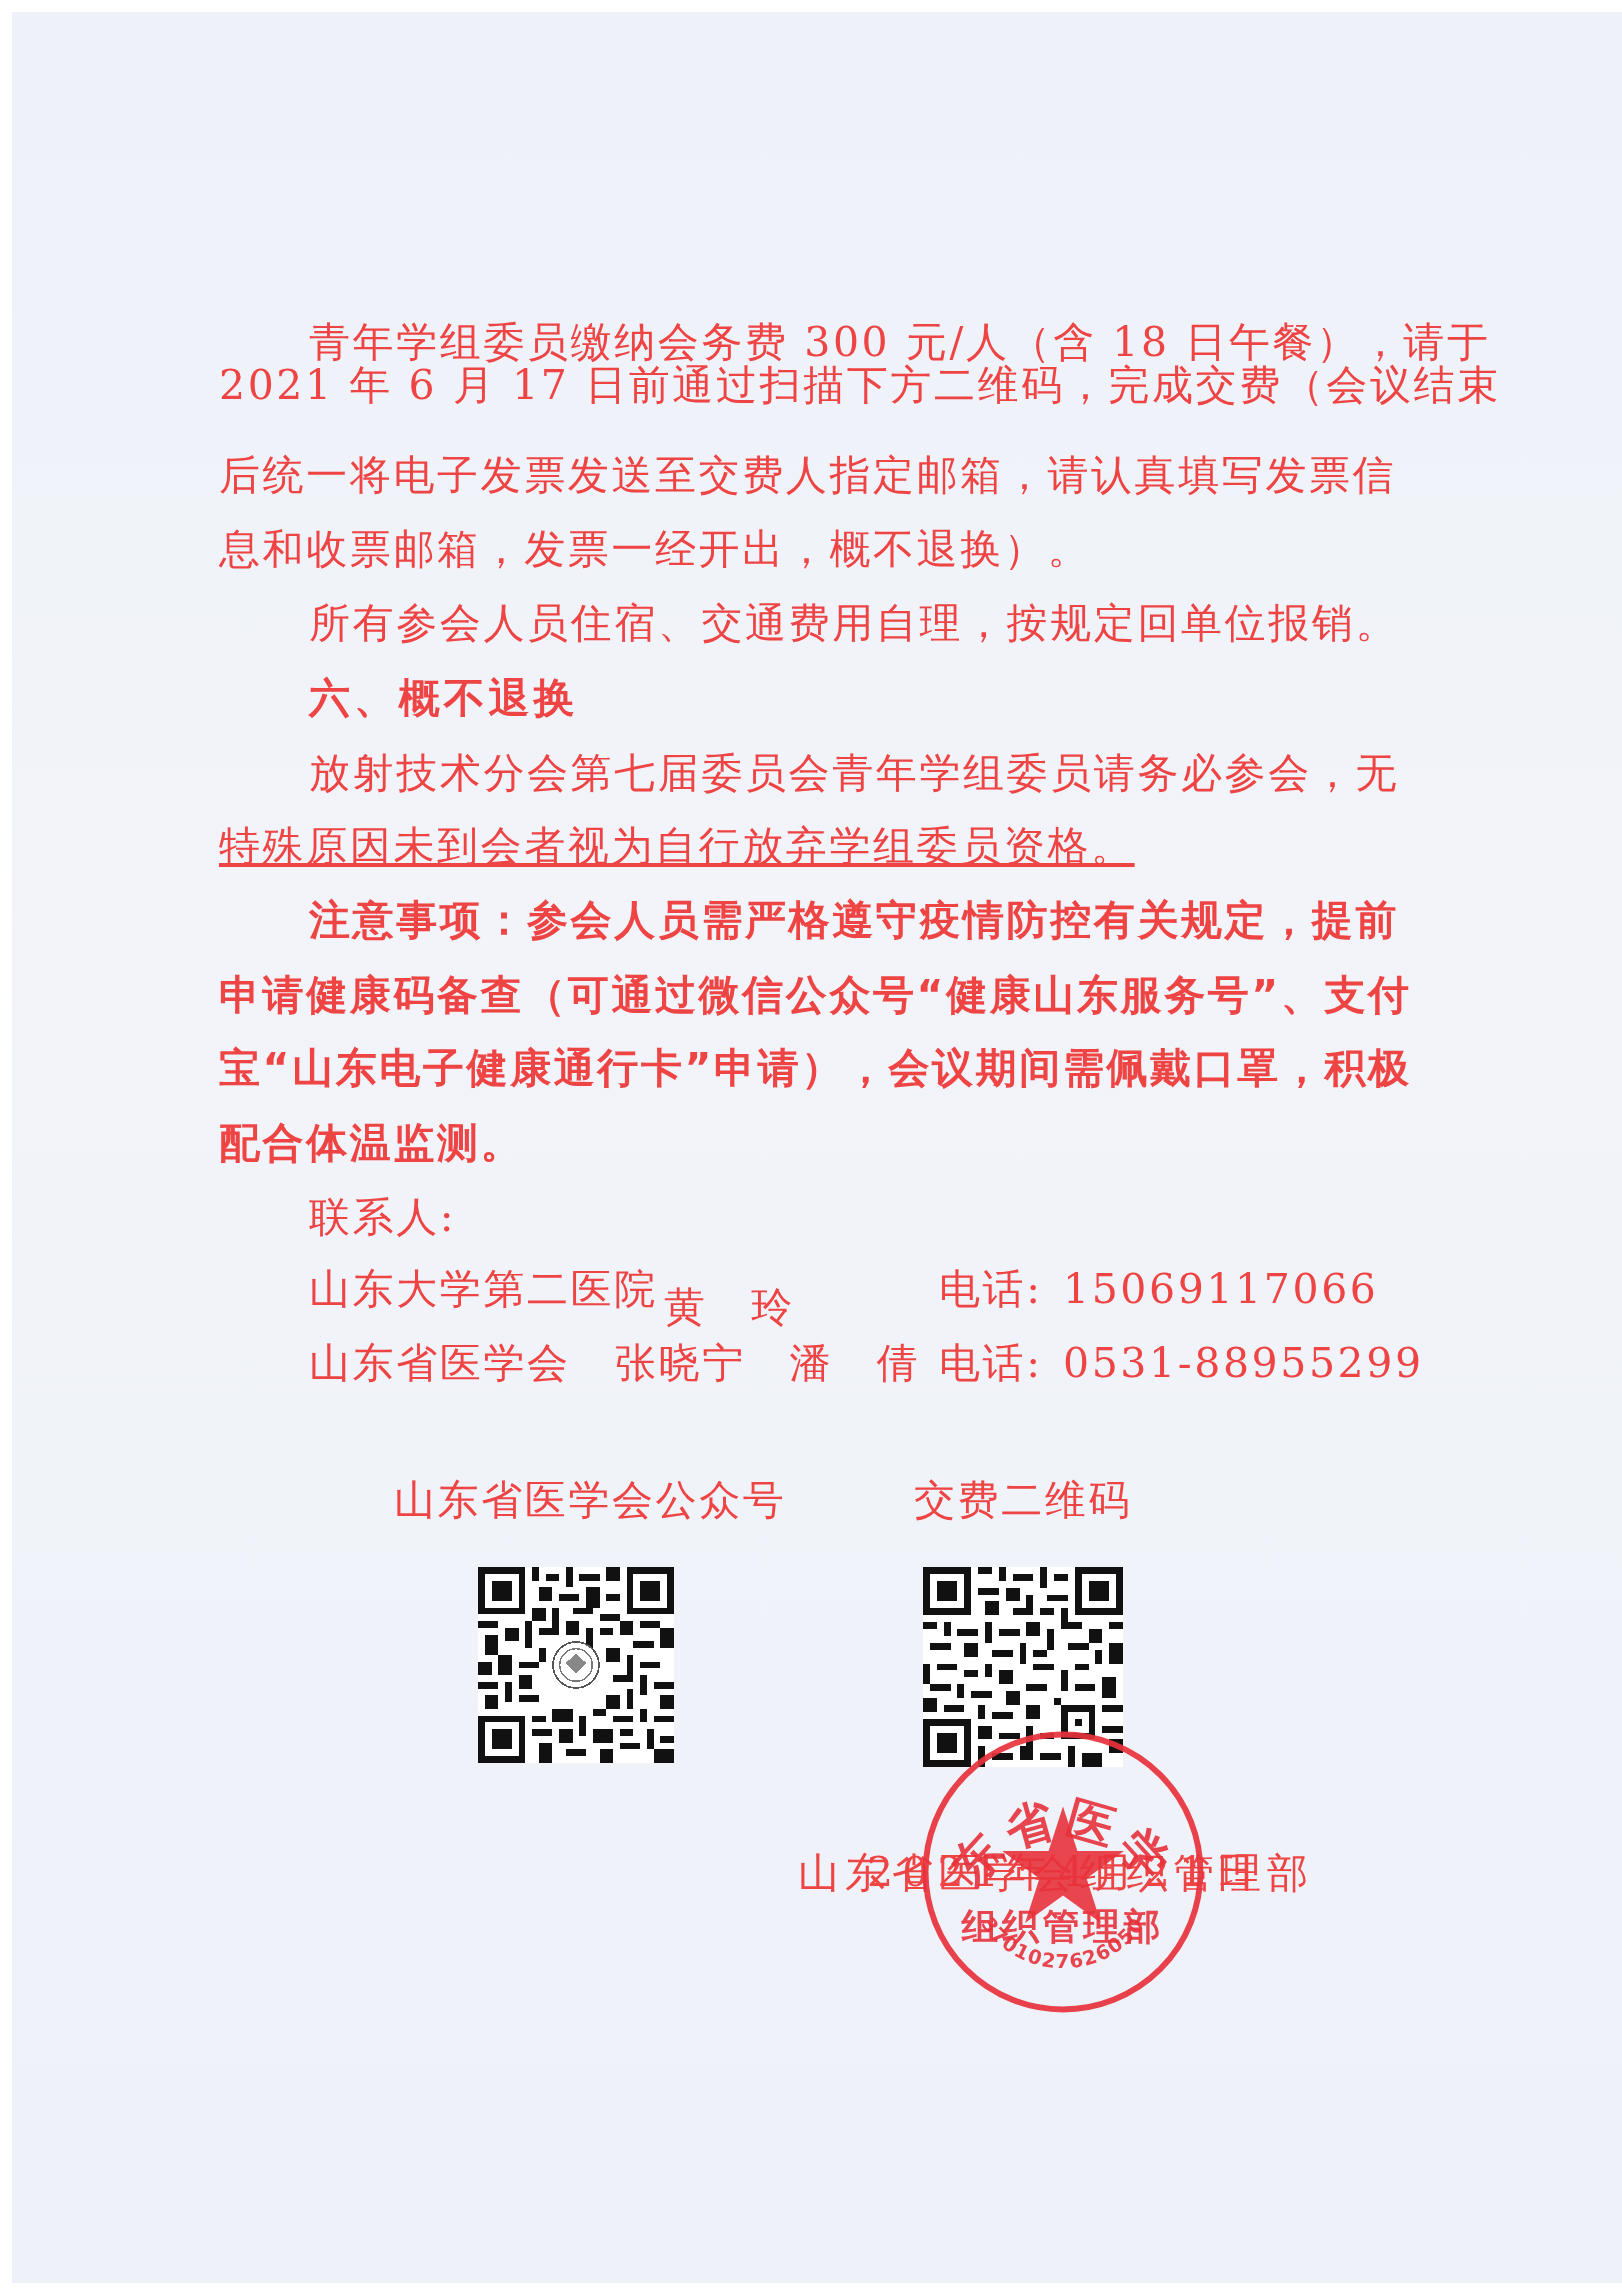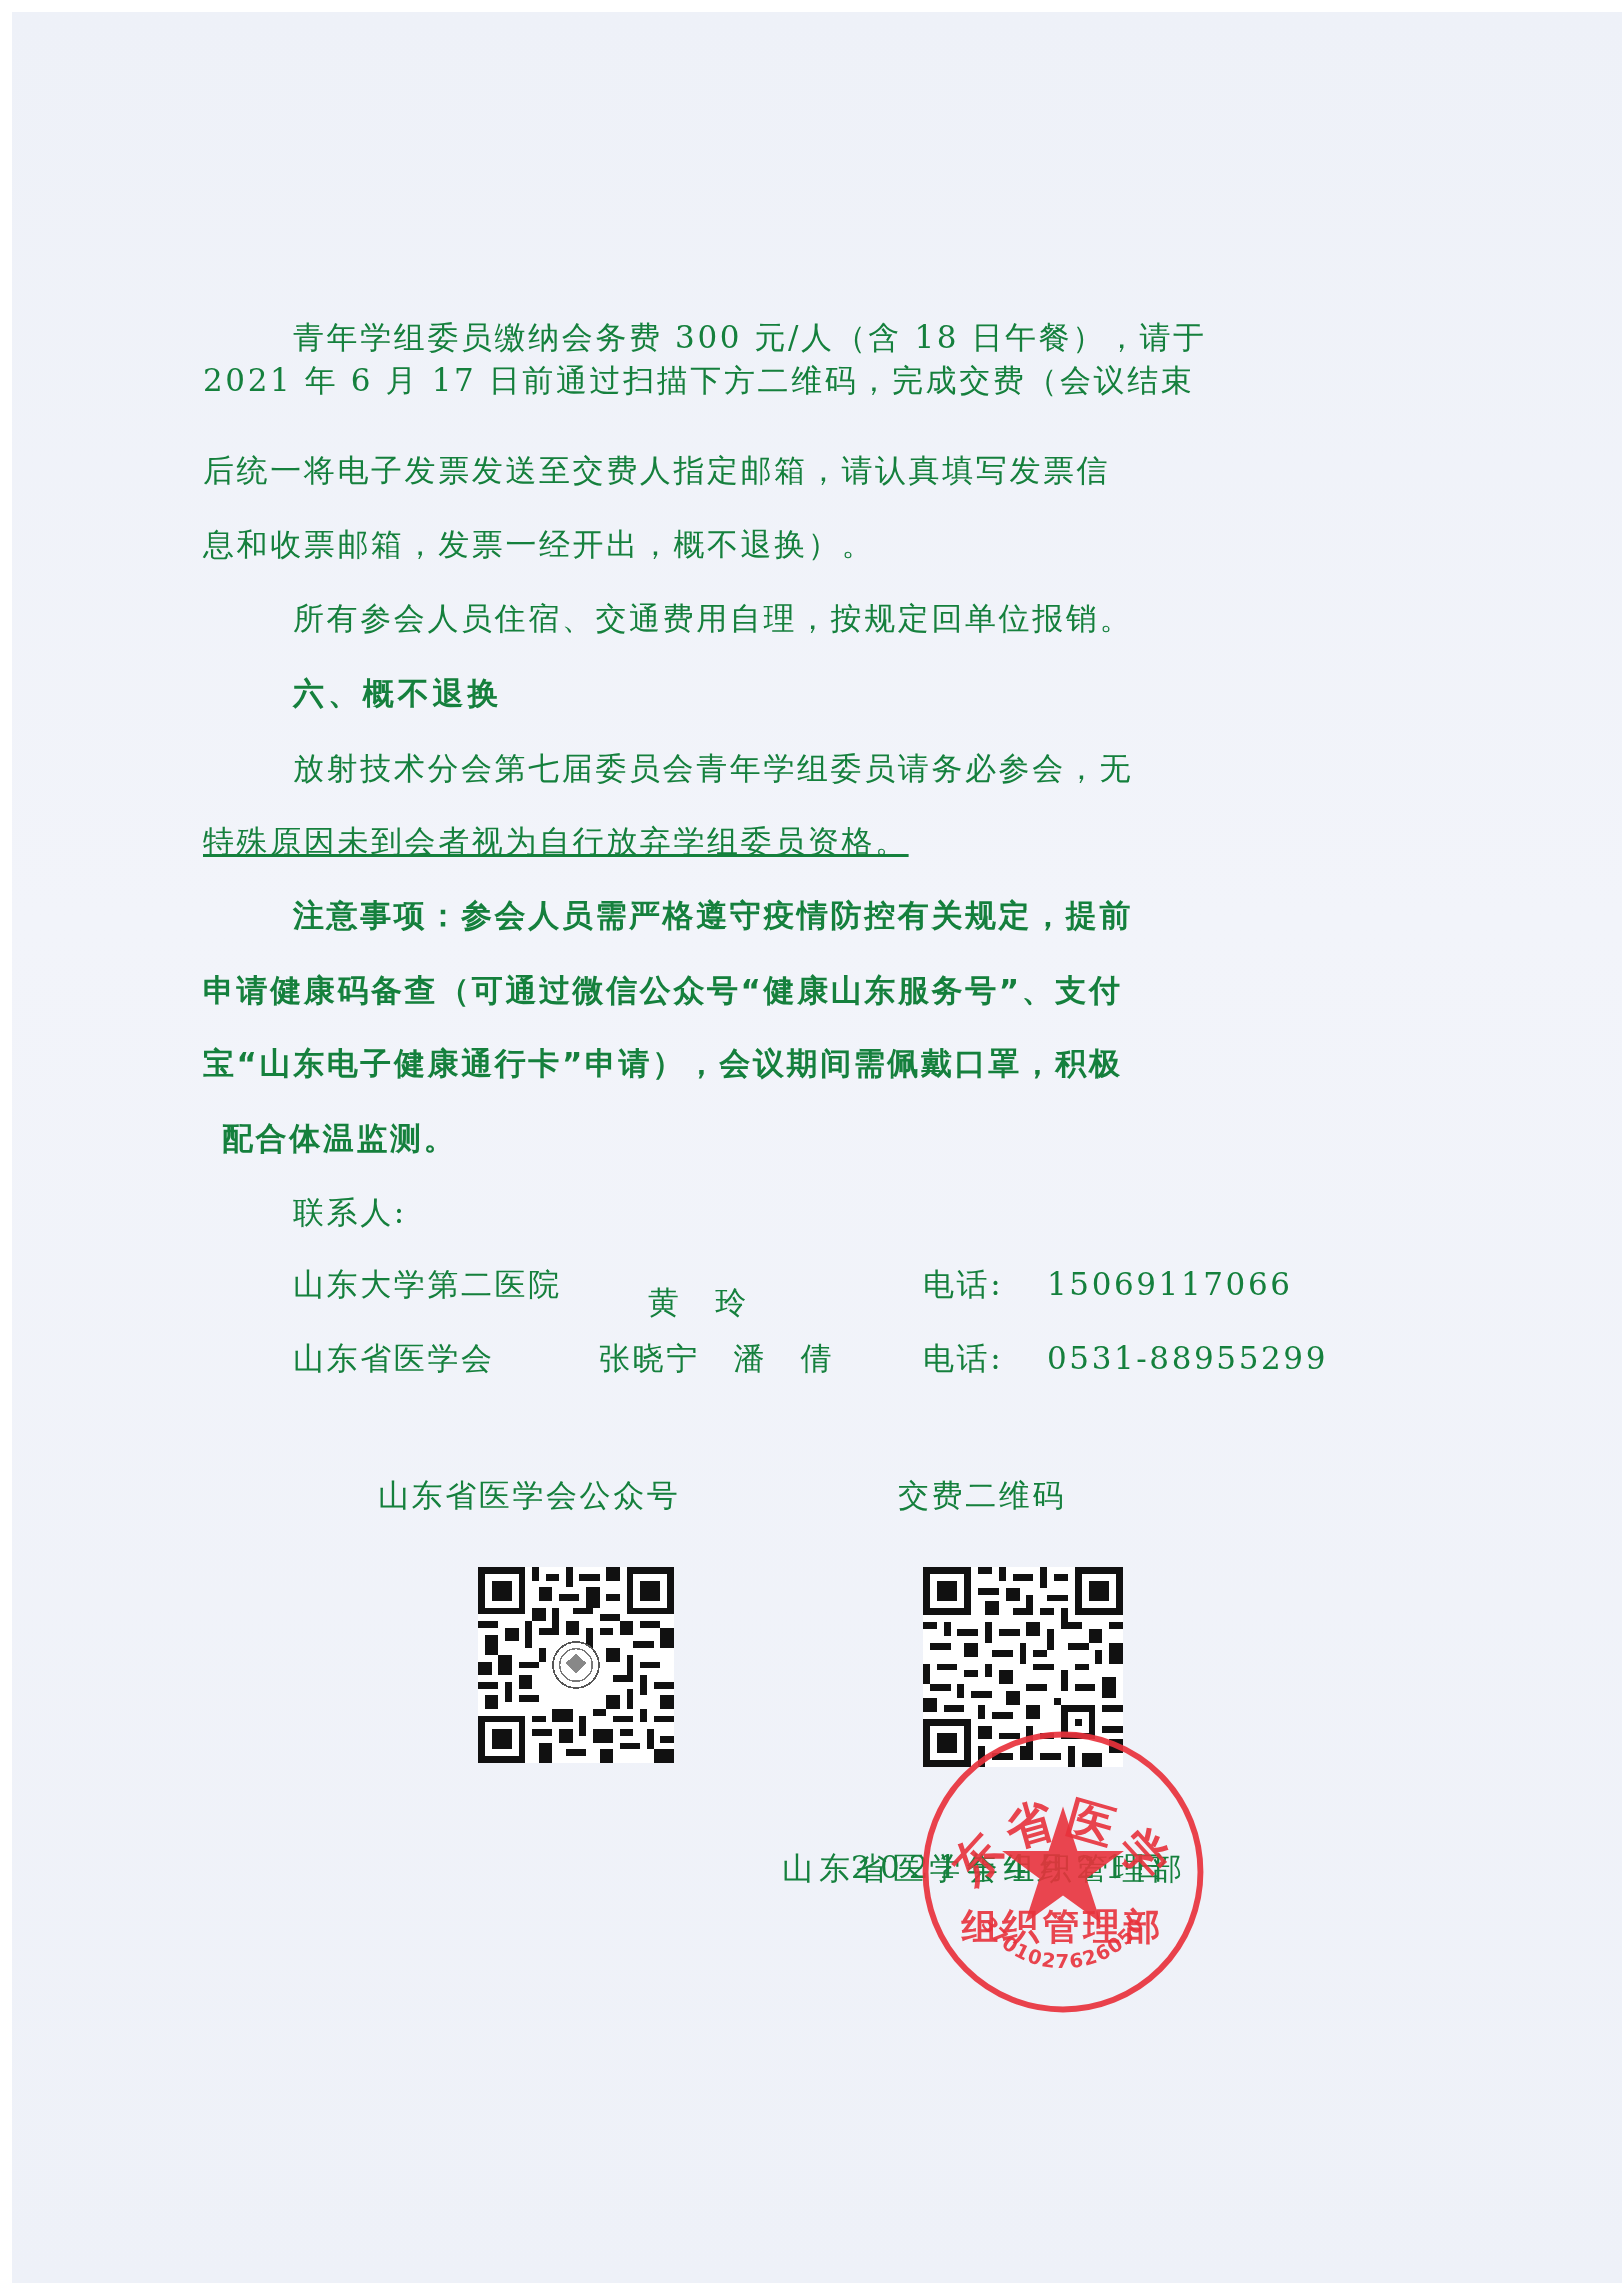--- a/index.html
+++ b/index.html
@@ -17,25 +17,26 @@
     position: absolute;
     left: 11.8px;
     top: 11.8px;
     width: 1611px;
     height: 2271px;
     background: linear-gradient(180deg, #eef1f8 0%, #f2f4fa 40%, #eef1f8 100%);
   }
   .text {
     position: absolute;
     font-family: "DejaVu Serif", "Liberation Serif", serif;
-    font-size: 31px;
-    color: #15803d;
+    font-size: 41px;
+    color: #ef4444;
     white-space: nowrap;
     letter-spacing: 2.6px;
     line-height: 1;
+    margin-left: 16px;
   }
   .bold {
     font-family: "DejaVu Sans", "Liberation Sans", sans-serif;
     font-weight: bold;
     letter-spacing: 3.9px;
   }
   .heavy {
     font-family: "DejaVu Sans", "Liberation Sans", sans-serif;
     font-weight: 600;
   }
@@ -76,21 +77,21 @@
 
 <div class="text" style="left:0;top:0;">
   <div class="line" style="left:293px;top:753px;">放射技术分会第七届委员会青年学组委员请务必参会，无</div>
   <div class="line" style="left:203px;top:826px;text-decoration:underline;">特殊原因未到会者视为自行放弃学组委员资格。</div>
 </div>
 
 <div class="text heavy" style="left:0;top:0;">
   <div class="line" style="left:293px;top:900px;">注意事项：参会人员需严格遵守疫情防控有关规定，提前</div>
   <div class="line" style="left:203px;top:975px;">申请健康码备查（可通过微信公众号“健康山东服务号”、支付</div>
   <div class="line" style="left:203px;top:1048px;">宝“山东电子健康通行卡”申请），会议期间需佩戴口罩，积极</div>
-  <div class="line" style="left:203px;top:1123px;margin-left:19px;">配合体温监测。</div>
+  <div class="line" style="left:203px;top:1123px;">配合体温监测。</div>
 </div>
 
 <div class="text" style="left:293px;top:1197px;">联系人:</div>
 
 <div class="text" style="left:0;top:0;">
   <div class="line" style="left:293px;top:1269px;">山东大学第二医院</div>
   <div class="line" style="left:648px;top:1269px;margin-top:18px;">黄　玲</div>
   <div class="line" style="left:923px;top:1269px;">电话:</div>
   <div class="line" style="left:1047px;top:1269px;">15069117066</div>
 </div>

